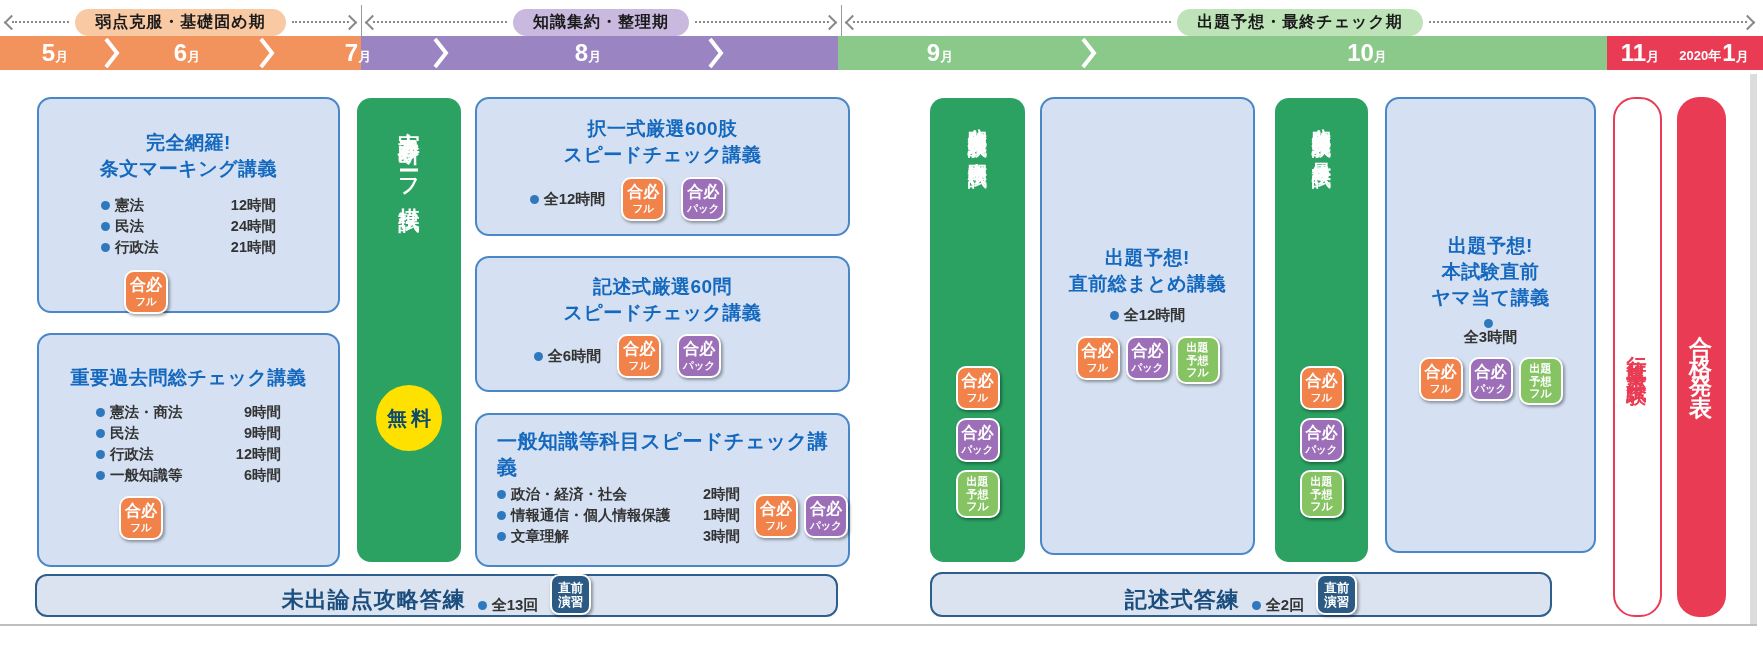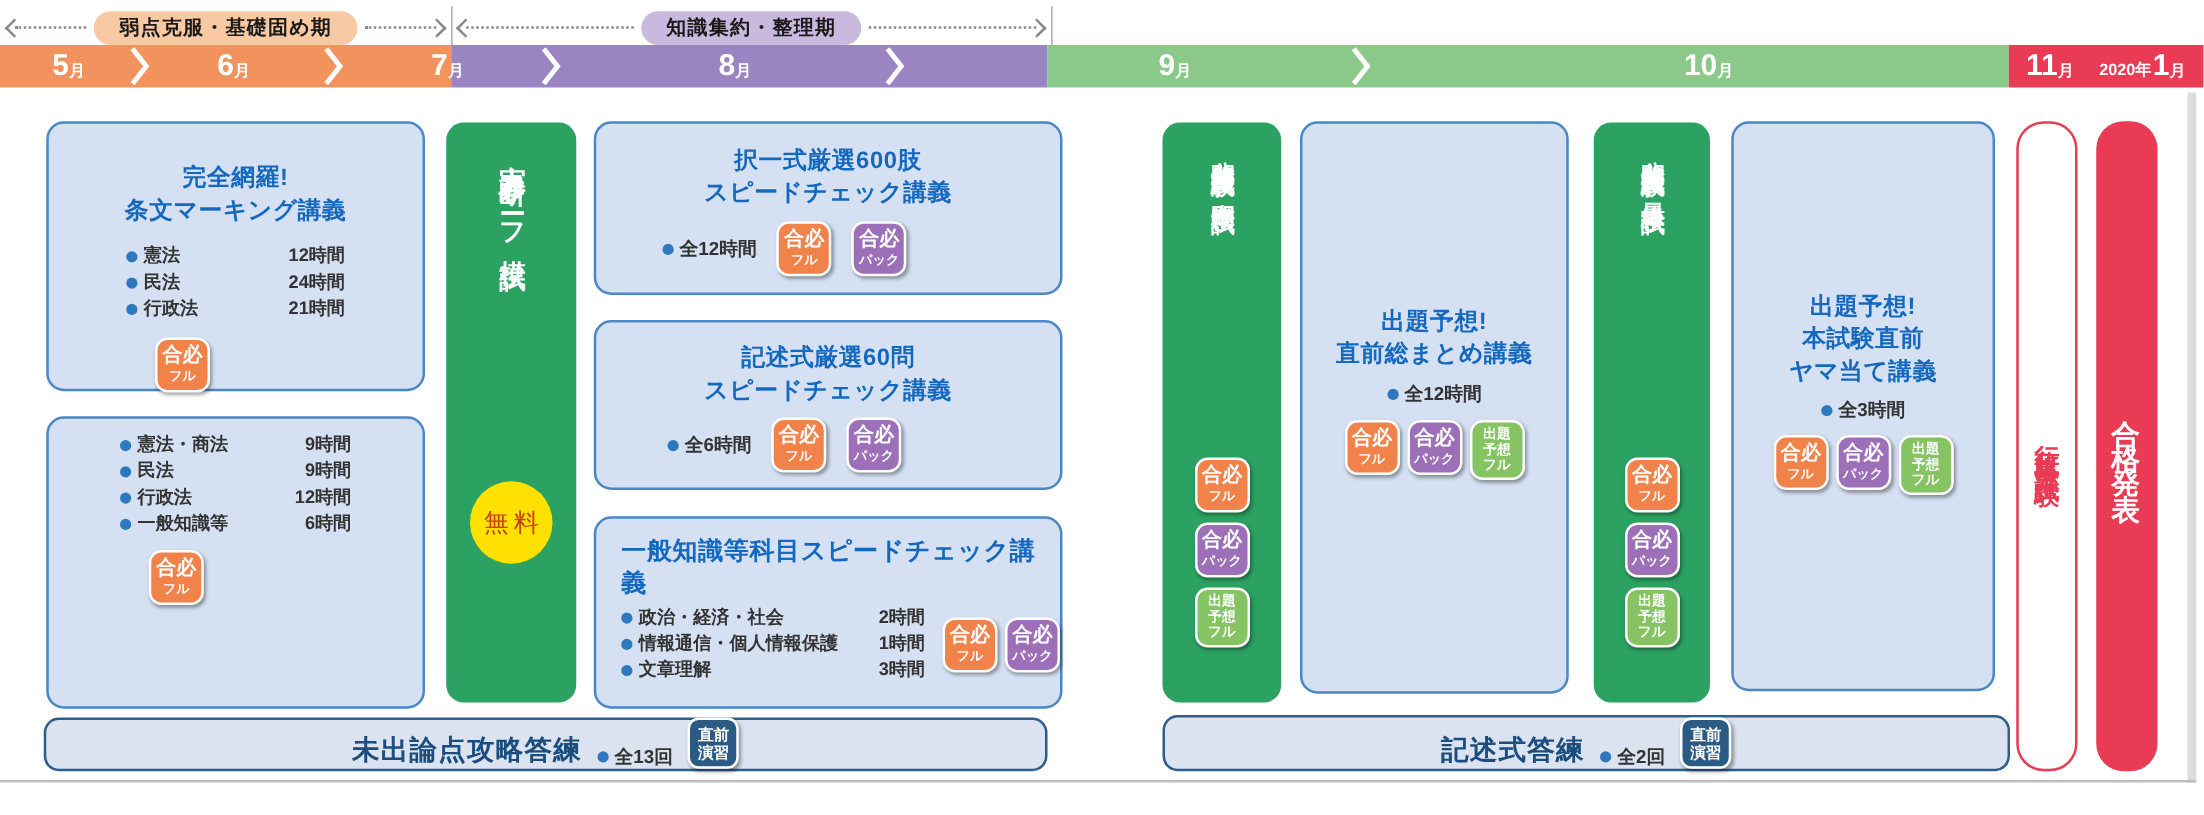--- a/index.html
+++ b/index.html
@@ -50,21 +50,21 @@
 
   
   .bottombar{position:absolute;background:#DAE3EF;border:2.5px solid #2E5E8C;border-radius:12px;box-sizing:border-box;
     display:flex;align-items:flex-end;justify-content:center;gap:12px;}
   .bbtitle{color:#1B4E7E;font-weight:bold;font-size:22px;letter-spacing:1px;white-space:nowrap;}
 
   
   .vcol{position:absolute;border-radius:22px;display:flex;align-items:center;justify-content:center;box-sizing:border-box;}
 
   .free{position:absolute;width:66px;height:66px;border-radius:50%;background:#FFE100;display:flex;align-items:center;justify-content:center;
-    color:#c2410c;font-size:20px;font-weight:normal;letter-spacing:4px;padding-left:4px;box-sizing:border-box;}
+    color:#0c4a6e;font-size:20px;font-weight:bold;letter-spacing:4px;padding-left:4px;box-sizing:border-box;}
 
   .edge{position:absolute;background:#DCDCDC;}
   .flexcol{display:flex;flex-direction:column;align-items:center;}
 </style>
 </head>
 <body>
 
 <div id="stage">
 
   <div class="phase-section" style="left:6px;width:349px;">
@@ -76,20 +76,27 @@
   </div>
   <div class="divider" style="left:361px;"></div>
   <div class="phase-section" style="left:367px;width:468px;">
     <span class="ah l"></span>
     <span class="dash"></span>
     <span class="pill" style="background:#C9B9DE;">知識集約・整理期</span>
     <span class="dash"></span>
     <span class="ah r"></span>
   </div>
   <div class="divider" style="left:841px;"></div>
+  <div class="phase-section" style="left:847px;width:906px;">
+    <span class="ah l"></span>
+    <span class="dash"></span>
+    <span class="pill" style="background:#BEE3B8;">出題予想・最終チェック期</span>
+    <span class="dash"></span>
+    <span class="ah r"></span>
+  </div>
 
   <div id="monthbar">
     <div class="seg" style="left:0;width:361px;background:#F2935E;"></div>
     <div class="seg" style="left:361px;width:477px;background:#9A84C1;"></div>
     <div class="seg" style="left:838px;width:769px;background:#8BC98B;"></div>
     <div class="seg" style="left:1607px;width:156px;background:#E93B54;"></div>
 
     <svg class="chev" style="left:103px;" viewBox="0 0 18 32">
         <polyline points="3,2 14,16 3,30" fill="none" stroke="#fff" stroke-width="4"></polyline>
       </svg>
@@ -165,20 +172,21 @@
       <div style="margin-top:12px;padding-left:23px;">
         <span class="badge b-std b-orange">
             <span class="t1">合必</span>
             <span class="t2">フル</span>
           </span>
       </div>
     </div>
   </div>
 
   <div class="bluebox" style="left:37px;top:333px;width:303px;height:234px;">
+    <div class="btitle" style="margin-top:30px;">重要過去問総チェック講義</div>
     <div style="width:185px;margin:11px auto 0;">
       <div class="row">
           <span class="dot"></span>
           <span>憲法・商法</span>
           <span class="hrs">9時間</span>
         </div>
       <div class="row">
           <span class="dot"></span>
           <span>民法</span>
           <span class="hrs">9時間</span>
@@ -357,42 +365,42 @@
         </span>
     </div>
   </div>
 
   <div class="bluebox flexcol" style="left:1385px;top:97px;width:211px;height:456px;">
     <div class="btitle" style="margin-top:134px;">
       <div>出題予想!</div>
       <div>本試験直前</div>
       <div>ヤマ当て講義</div>
     </div>
-    <div class="totalrow" style="margin-top:8px;">
+    <div class="totalrow" style="margin-top:8px;flex-direction:column;">
         <span class="dot"></span>
         <span>全3時間</span>
       </div>
     <div style="display:flex;gap:6px;margin-top:10px;">
       <span class="badge b-std b-orange">
           <span class="t1">合必</span>
           <span class="t2">フル</span>
         </span>
       <span class="badge b-std b-purple">
           <span class="t1">合必</span>
           <span class="t2">パック</span>
         </span>
       <span class="badge b-pred">
           <span class="t3">出題</span>
           <span class="t3">予想</span>
           <span class="t3">フル</span>
         </span>
     </div>
   </div>
 
-  <div class="bottombar" style="left:930px;top:572px;width:678px;height:45px;">
+  <div class="bottombar" style="left:930px;top:572px;width:622px;height:45px;">
     <span class="bbtitle">記述式答練</span>
     <span class="totalrow">
         <span class="dot"></span>
         <span>全2回</span>
       </span>
     <span class="badge b-navy">
         <span class="t3">直前</span>
         <span class="t3">演習</span>
       </span>
   </div>

